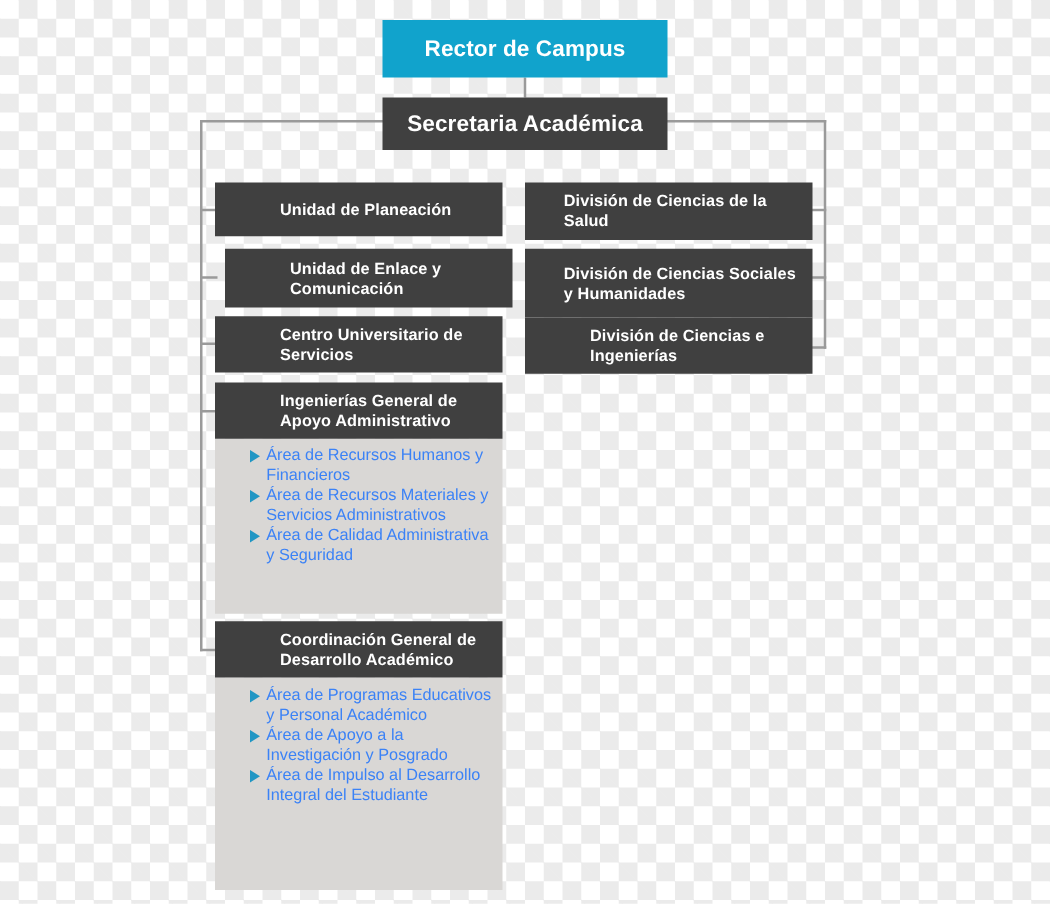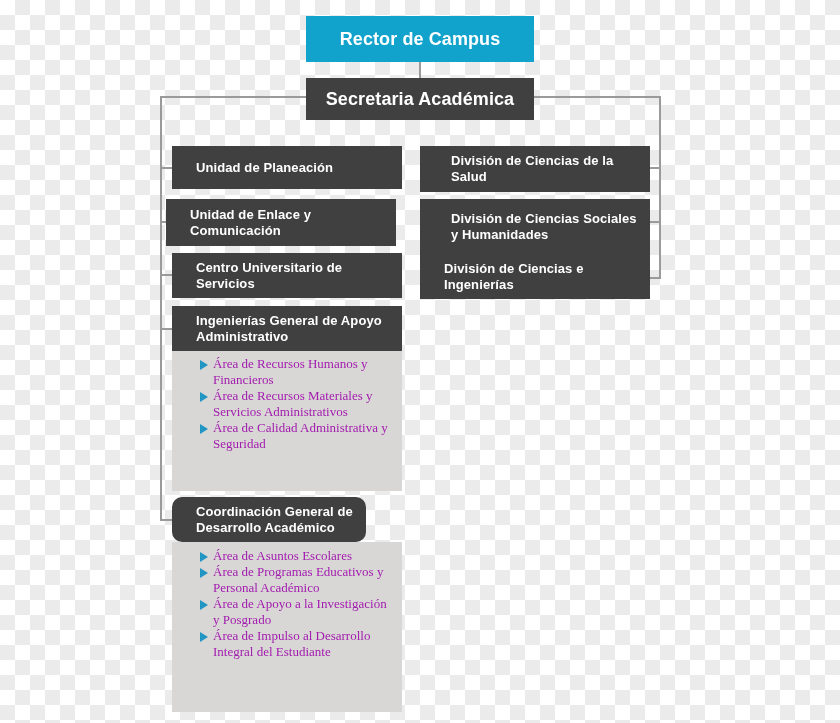--- a/index.html
+++ b/index.html
@@ -49,41 +49,40 @@
     letter-spacing: 0.1px;
   }
   .box-dark { background: #11a3cc; }
   .box-light { background: #404040; }
 
   .box-center {
     justify-content: center;
     font-size: 18px;
   }
   .box-left {
-    padding-left: 24px;
+    padding-left: 52px;
     padding-right: 10px;
     font-size: 13px;
     line-height: 16px;
   }
 
   
   .bullets {
     position: absolute;
     box-sizing: border-box;
     padding-left: 28px;
     padding-right: 8px;
   }
   .bullet-item {
     position: relative;
-    color: #a21caf;
+    color: #3b82f6;
     font-size: 13px;
     line-height: 16px;
     padding-left: 13px;
     margin-bottom: 0px;
-    font-family: Liberation Serif, serif;
   }
   .bullet-item .tri {
     position: absolute;
     left: 0;
     top: 4px;
     width: 0;
     height: 0;
     border-left: 8px solid #2196c4;
     border-top: 5px solid transparent;
     border-bottom: 5px solid transparent;
@@ -120,21 +119,21 @@
   </div>
 
   <div class="box box-light box-center" style="left:306px; top:78px; width:228px; height:42px;">
     <span>Secretaria Académica</span>
   </div>
 
   <div class="box box-light box-left" style="left:172px; top:146px; width:230px; height:43px;">
     <span>Unidad de Planeación</span>
   </div>
 
-  <div class="box box-light box-left" style="left:166px; top:199px; width:230px; height:47px;">
+  <div class="box box-light box-left" style="left:180px; top:199px; width:230px; height:47px;">
     <span>Unidad de Enlace y Comunicación</span>
   </div>
 
   <div class="box box-light box-left" style="left:172px; top:253px; width:230px; height:45px;">
     <span>Centro Universitario de Servicios</span>
   </div>
 
   <div class="box box-light box-left" style="left:172px; top:306px; width:230px; height:45px;">
     <span>Ingenierías General de Apoyo Administrativo</span>
   </div>
@@ -147,29 +146,25 @@
     <div class="bullet-item">
       <span class="tri"></span>
       <span>Área de Recursos Materiales y Servicios Administrativos</span>
     </div>
     <div class="bullet-item">
       <span class="tri"></span>
       <span>Área de Calidad Administrativa y Seguridad</span>
     </div>
   </div>
 
-  <div class="box box-light box-left" style="left:172px; top:497px; width:194px; height:45px;border-radius:10px;">
+  <div class="box box-light box-left" style="left:172px; top:497px; width:230px; height:45px;">
     <span>Coordinación General de Desarrollo Académico</span>
   </div>
 
   <div class="bullets" style="left:172px; top:548px; width:230px;">
-    <div class="bullet-item">
-      <span class="tri"></span>
-      <span>Área de Asuntos Escolares</span>
-    </div>
     <div class="bullet-item">
       <span class="tri"></span>
       <span>Área de Programas Educativos y Personal Académico</span>
     </div>
     <div class="bullet-item">
       <span class="tri"></span>
       <span>Área de Apoyo a la Investigación y Posgrado</span>
     </div>
     <div class="bullet-item">
       <span class="tri"></span>

